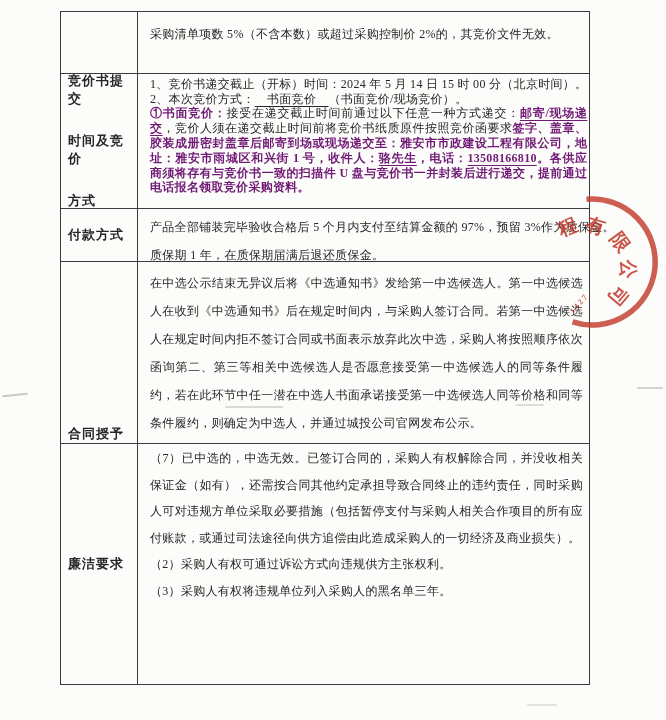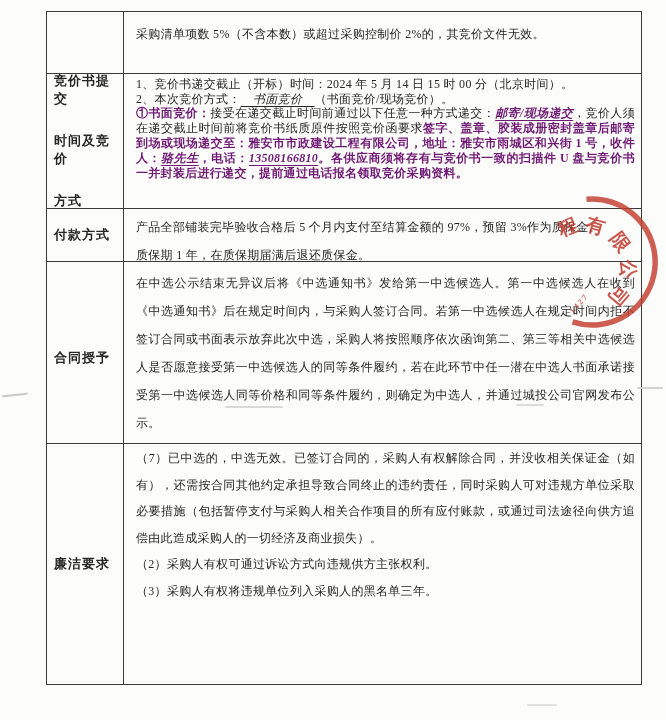--- a/index.html
+++ b/index.html
@@ -7,49 +7,49 @@
     width:666px;height:720px;
     background:#ffffff;
     font-family:"Liberation Serif","DejaVu Serif",serif;
     color:#262626;
   }
   .page{
     position:relative;width:666px;height:720px;
     background:#fcfcfa;overflow:hidden;
   }
   .tbl{
-    position:absolute;left:46px;top:11px;width:596px;height:674px;
+    position:absolute;left:60px;top:11px;width:530px;height:674px;
     border:1px solid #3b3b3b;box-sizing:border-box;
     display:flex;flex-direction:column;
   }
   .row{display:flex;box-sizing:border-box;border-top:1px solid #3b3b3b;}
   .row.first{border-top:none;}
   .lab{
     width:77px;box-sizing:border-box;border-right:1px solid #3b3b3b;
     font-weight:700;font-size:13px;letter-spacing:1px;
     padding-left:7px;flex-shrink:0;
     display:flex;flex-direction:column;justify-content:center;
   }
-  .lab.top{justify-content:center;padding-top:11px;}
+  .lab.top{justify-content:flex-end;padding-top:11px;}
   .lab div{line-height:18px;}
   .lab.gap3 div{margin:12px 0;}
   .con{
     flex:1;box-sizing:border-box;
     font-size:12px;letter-spacing:.3px;
     padding:0 6px 0 12px;
     text-align:justify;
   }
   .r0{padding-top:14px;line-height:17px;}
   .r1{padding-top:3px;line-height:14.8px;}
   .r2{padding-top:4px;line-height:28px;}
   .r3{padding-top:7px;line-height:28px;}
   .r4{padding-top:1px;line-height:26.5px;}
   .nowrap{white-space:nowrap;}
   .b{font-weight:700;color:#701a75;}
-  .u{text-decoration:underline;text-underline-offset:3px;font-style:italic;}
+  .u{text-decoration:underline;text-underline-offset:3px;}
   p{margin:0;}
   
   .stamp{position:absolute;left:506px;top:178px;pointer-events:none;}
   .stamp text{
     font-family:"Liberation Serif","DejaVu Serif",serif;
     font-weight:700;
   }
   
   .art{position:absolute;border-radius:1px;}
   .a1{left:2px;top:394px;width:26px;height:2px;background:#c9c9c6;transform:rotate(-6deg);}

